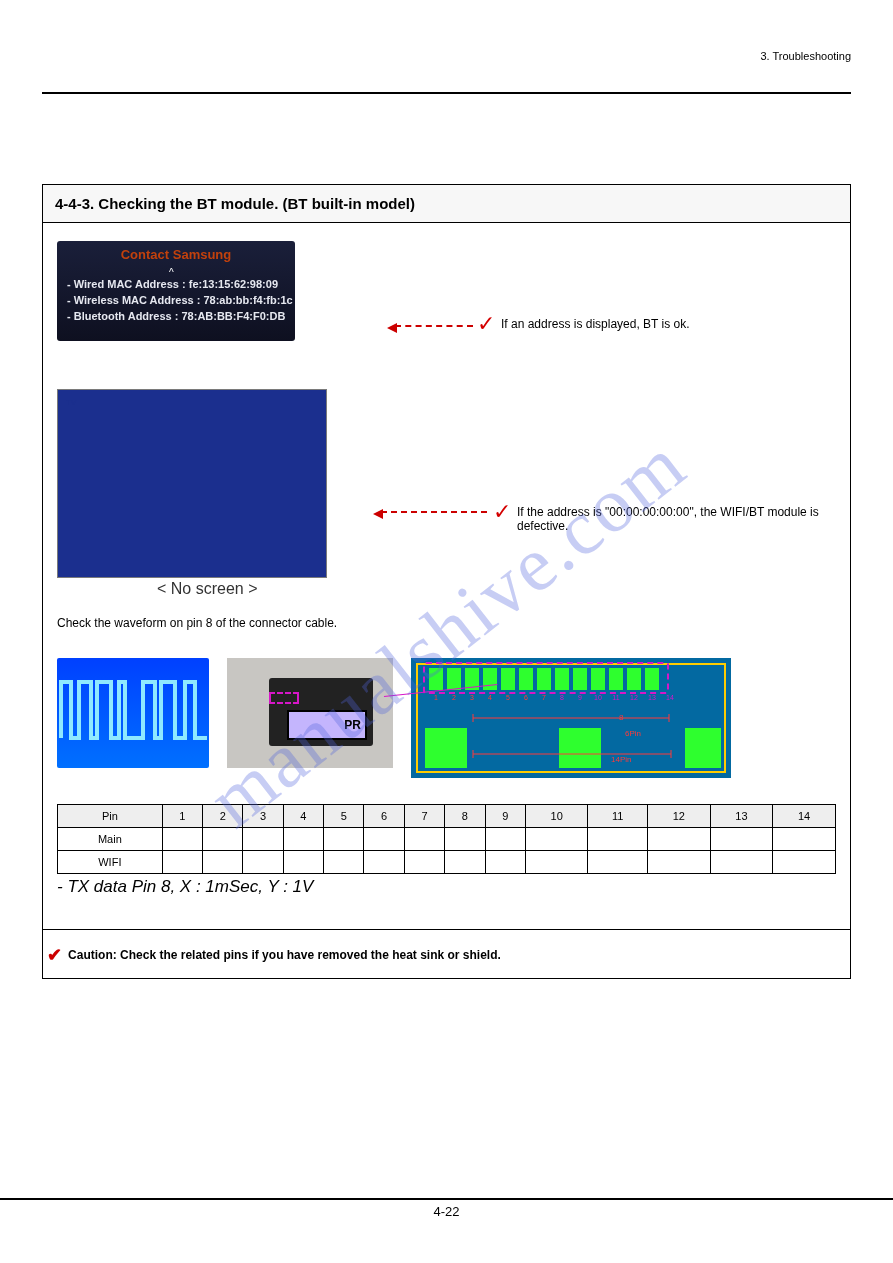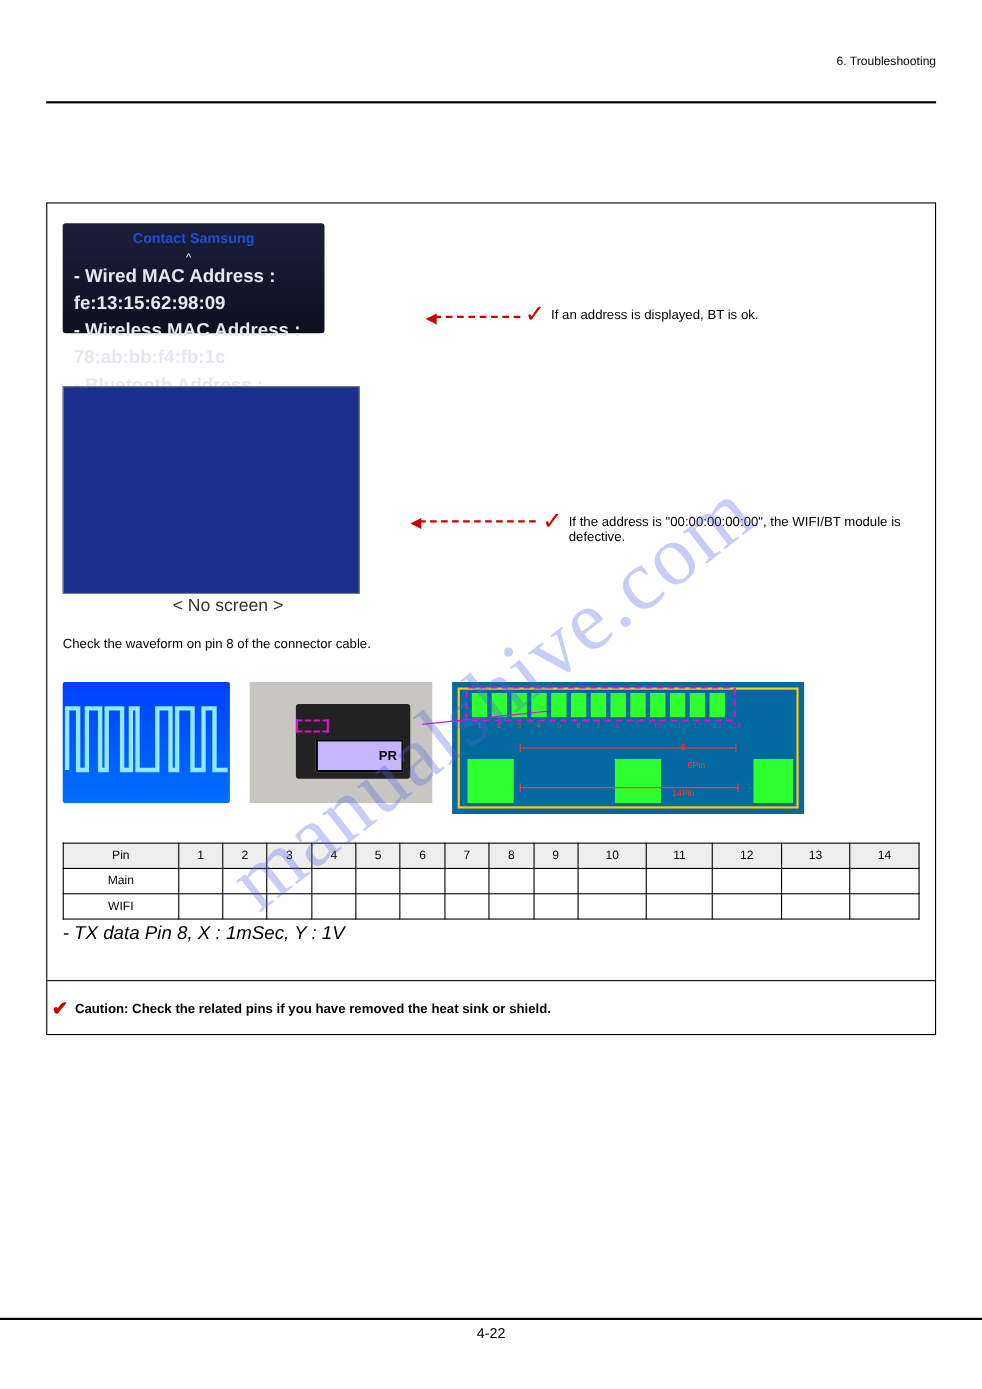--- a/index.html
+++ b/index.html
@@ -6,22 +6,22 @@
   body { font-family: Arial, sans-serif; background: #fff; width: 893px; height: 1263px; position: relative; }
   .page { padding: 50px 42px; }
   .header-line { border-top: 2px solid #000; margin-top: 30px; }
   .header { display: flex; justify-content: space-between; font-size: 11px; margin-bottom: 6px; }
   .main-border { border: 1px solid #000; margin-top: 90px; }
   .title-cell { background: #f7f7f7; border-bottom: 1px solid #000; padding: 10px 12px; font-size: 15px; font-weight: bold; }
   .content { padding: 18px 14px 10px 14px; position: relative; }
   .row { position: relative; margin-bottom: 12px; }
   .photo-contact { width: 238px; height: 100px; position: relative; }
   .contact-bg { position: absolute; inset: 0; background: linear-gradient(#1a1f3a, #0e1020); border-radius: 3px; }
-  .contact-title { position: absolute; top: 6px; left: 0; right: 0; text-align: center; color: #1d4ed8; font-weight: bold; font-size: 13px; }
-  .mac-lines { position: absolute; left: 10px; top: 36px; color: #e6e8f0; font-size: 17px; line-height: 1.45; font-weight: bold; }
+  .contact-title { position: absolute; top: 6px; left: 0; right: 0; text-align: center; color: #c2410c; font-weight: bold; font-size: 13px; }
+  .mac-lines { position: absolute; left: 10px; top: 36px; color: #e6e8f0; font-size: 11px; line-height: 1.45; font-weight: bold; }
   .caret { position: absolute; top: 26px; left: 112px; color: #fff; font-size: 10px; }
   .arrow-dashed { border-top: 2px dashed #c00; height: 0; position: absolute; }
   .arrow-dashed::before { content: ""; position: absolute; left: -8px; top: -4px; width: 0; height: 0; border-right: 10px solid #c00; border-top: 5px solid transparent; border-bottom: 5px solid transparent; }
   .check-red { color: #d40000; font-size: 22px; position: absolute; }
   .label-text { font-size: 12px; position: absolute; }
   .blue-screen { width: 270px; height: 189px; background: #1b2f8e; border: 1px solid #7a7a7a; margin-top: 48px; position: relative; }
   .tv-hidden { position: absolute; top: 8px; left: 8px; color: #1b2f8e; font-size: 8px; }
   .sub-caption { font-size: 16px; margin-top: 2px; color: #333; }
   .scope-row { margin-top: 28px; display: flex; gap: 18px; align-items: flex-start; position: relative; }
   .scope { width: 152px; height: 110px; background: linear-gradient(#0040ff,#0070ff); position: relative; overflow: hidden; border-radius: 2px;}
@@ -43,25 +43,26 @@
   .caution-check { color: #c00; font-size: 18px; font-weight: bold; }
   .footer { position: absolute; bottom: 44px; left: 0; right: 0; border-top: 2px solid #000; padding-top: 4px; text-align: center; font-size: 13px; }
   .watermark { position: absolute; left: 50%; top: 50%; transform: translate(-50%,-50%) rotate(-38deg); font-size: 78px; color: rgba(80,100,220,0.32); font-weight: 500; pointer-events: none; font-family: Georgia, serif; letter-spacing: 2px; }
 </style>
 </head>
 <body>
 
 <div class="page">
   <div class="header">
     <span></span>
-    <span>6. Troubleshooting</span>
+    <span>3. Troubleshooting</span>
   </div>
   <div class="header-line"></div>
 
   <div class="main-border">
+    <div class="title-cell">4-4-3. Checking the BT module. (BT built-in model)</div>
     <div class="content">
 
       <div class="row">
         <div class="photo-contact">
           <div class="contact-bg"></div>
           <div class="contact-title">Contact Samsung</div>
           <div class="caret">^</div>
           <div class="mac-lines">
             <div>- Wired MAC Address : fe:13:15:62:98:09</div>
             <div>- Wireless MAC Address : 78:ab:bb:f4:fb:1c</div>

